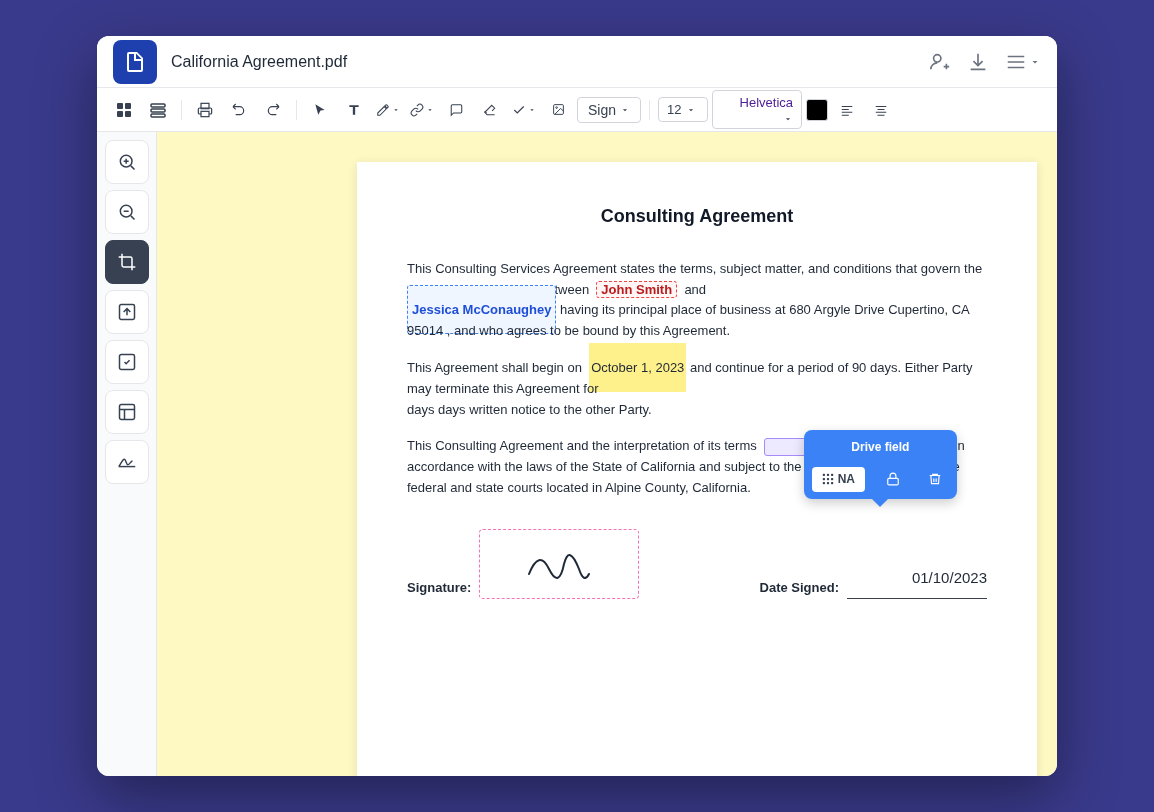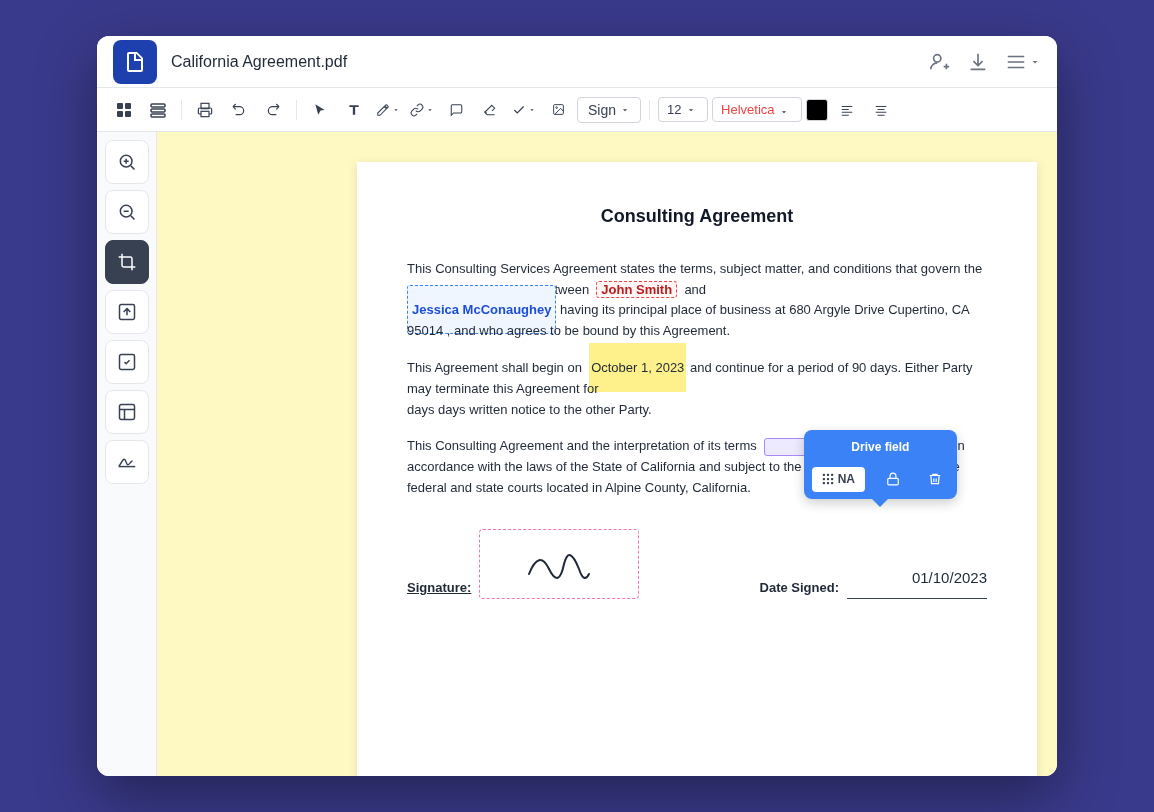--- a/index.html
+++ b/index.html
@@ -124,22 +124,23 @@
     .toolbar-font-family {
       display: flex;
       align-items: flex-end;
       gap: 4px;
       padding: 4px 8px;
       border-radius: 4px;
       border: 1px solid #d1d5db;
       background: white;
       cursor: pointer;
       font-size: 13px;
-      color: #ef4444;
+      color: #4c1d95;
       min-width: 90px;
+      flex-direction: column;
     }
     .toolbar-color-box {
       width: 22px;
       height: 22px;
       background: #000000;
       border-radius: 3px;
       border: 1px solid #d1d5db;
       cursor: pointer;
     }
     
@@ -306,21 +307,20 @@
     .signature-area {
       margin-top: 30px;
       display: flex;
       align-items: flex-end;
       justify-content: space-between;
     }
     .signature-left {
       display: flex;
       align-items: flex-end;
       gap: 8px;
-      text-decoration: underline;
     }
     .signature-label {
       font-size: 13px;
       font-weight: 600;
       white-space: nowrap;
     }
     .signature-box {
       width: 160px;
       height: 70px;
       border: 1.5px dashed #f472b6;

